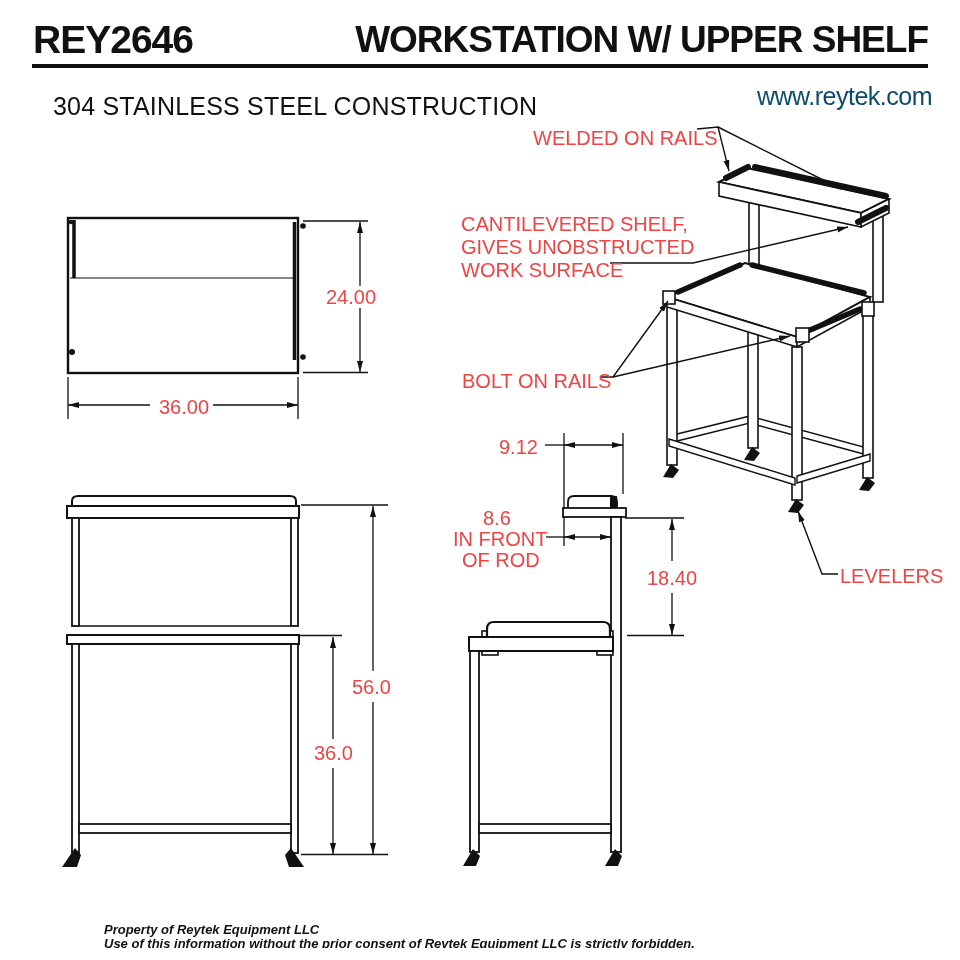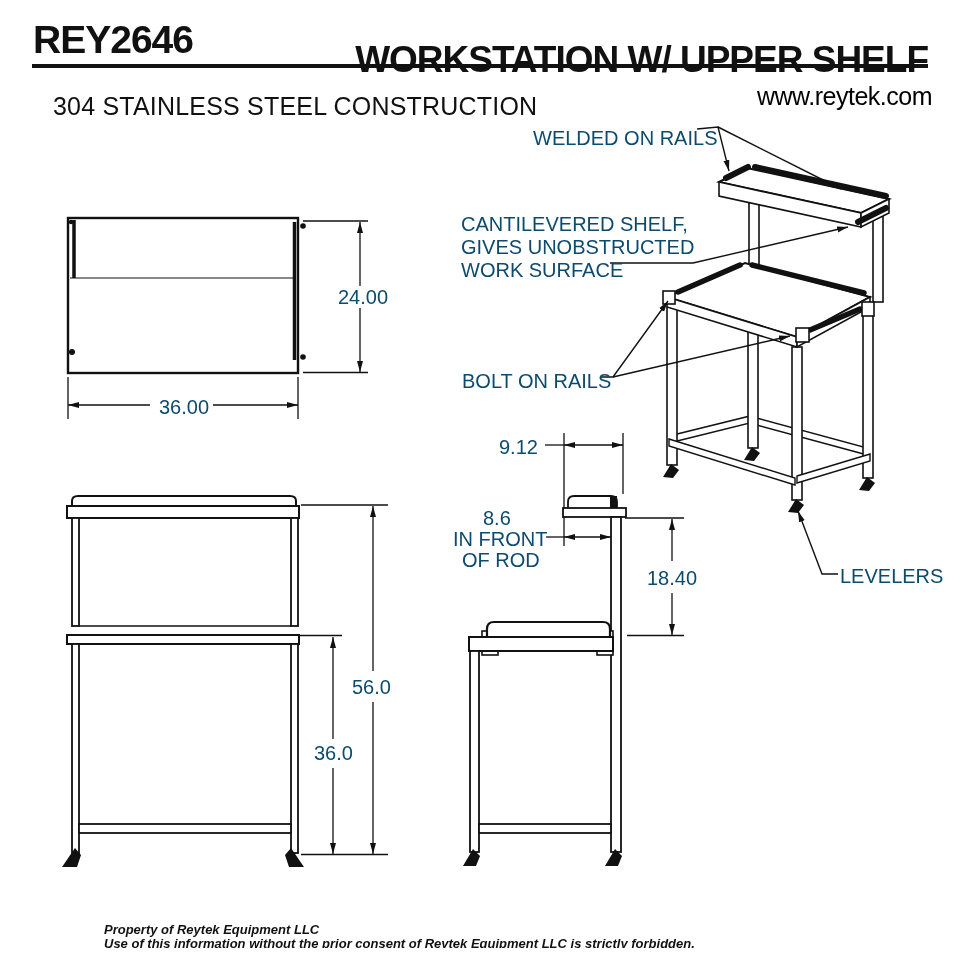--- a/index.html
+++ b/index.html
@@ -1,24 +1,24 @@
 <!DOCTYPE html>
 <html><head>
 <meta charset="utf-8">
 <style>
   html,body{margin:0;padding:0;background:#fff;}
   .page{position:relative;width:960px;height:948px;background:#fff;overflow:hidden;
         font-family:"Liberation Sans",sans-serif;color:#111;text-decoration:underline;}
   .abs{position:absolute;white-space:nowrap;}
   .model{left:33px;top:18px;font-size:39px;font-weight:bold;letter-spacing:-1px;}
-  .title{left:340px;top:19px;width:588px;text-align:right;font-size:37px;font-weight:bold;letter-spacing:-1px;margin-top:20px;}
+  .title{left:340px;top:19px;width:588px;text-align:right;font-size:37px;font-weight:bold;letter-spacing:-1px;}
   .rule{left:32px;top:64px;width:896px;height:4px;background:#111;}
-  .website{left:640px;top:82px;width:292px;text-align:right;font-size:25px;color:#000000;letter-spacing:-0.5px;}
+  .website{left:640px;top:82px;width:292px;text-align:right;font-size:25px;color:#0c4a6e;letter-spacing:-0.5px;}
   .material{left:53px;top:92px;font-size:25px;letter-spacing:0.2px;}
-  .lbl{position:absolute;font-size:20px;line-height:22px;white-space:nowrap;color:#0c4a6e;}
+  .lbl{position:absolute;font-size:20px;line-height:22px;white-space:nowrap;color:#ef4444;}
   .dim{background:#fff;padding:0 2px;}
   .svgart{position:absolute;left:0;top:0;}
   .footer{left:104px;top:923px;width:760px;text-align:left;font-size:13px;font-weight:bold;font-style:italic;line-height:14px;}
 </style>
 </head>
 <body>
 
 <div class="page">
 
   <svg class="svgart" width="960" height="960" viewBox="0 0 960 960" fill="none" stroke="#111" stroke-width="1.4">
@@ -159,21 +159,21 @@
   <div class="abs website">www.reytek.com</div>
   <div class="abs material">304 STAINLESS STEEL CONSTRUCTION</div>
 
   <div class="lbl" style="left:533px;top:127px">WELDED ON RAILS</div>
   <div class="lbl" style="left:461px;top:213px">CANTILEVERED SHELF,</div>
   <div class="lbl" style="left:461px;top:236px">GIVES UNOBSTRUCTED</div>
   <div class="lbl" style="left:461px;top:259px">WORK SURFACE</div>
   <div class="lbl" style="left:462px;top:370px">BOLT ON RAILS</div>
   <div class="lbl" style="left:840px;top:565px">LEVELERS</div>
 
-  <div class="lbl dim" style="left:336px;top:286px">24.00</div>
+  <div class="lbl dim" style="left:324px;top:286px">24.00</div>
   <div class="lbl dim" style="left:157px;top:396px">36.00</div>
   <div class="lbl dim" style="left:350px;top:676px">56.0</div>
   <div class="lbl dim" style="left:312px;top:742px">36.0</div>
   <div class="lbl" style="left:499px;top:436px">9.12</div>
   <div class="lbl" style="left:483px;top:507px">8.6</div>
   <div class="lbl" style="left:453px;top:528px">IN FRONT</div>
   <div class="lbl" style="left:462px;top:549px">OF ROD</div>
   <div class="lbl dim" style="left:645px;top:567px">18.40</div>
 
   <div class="abs footer">

